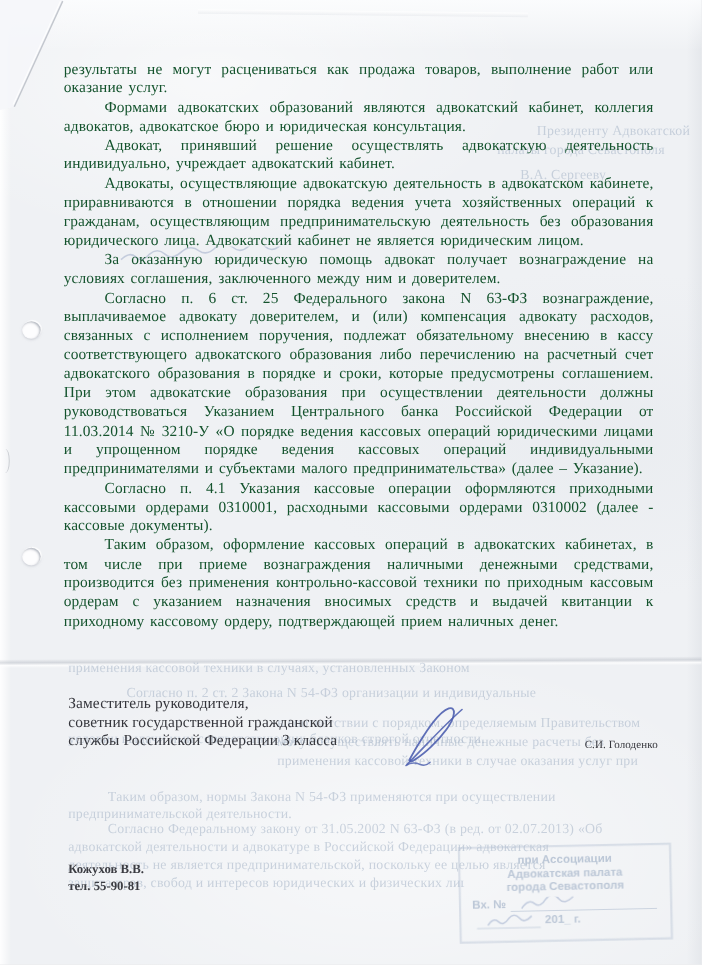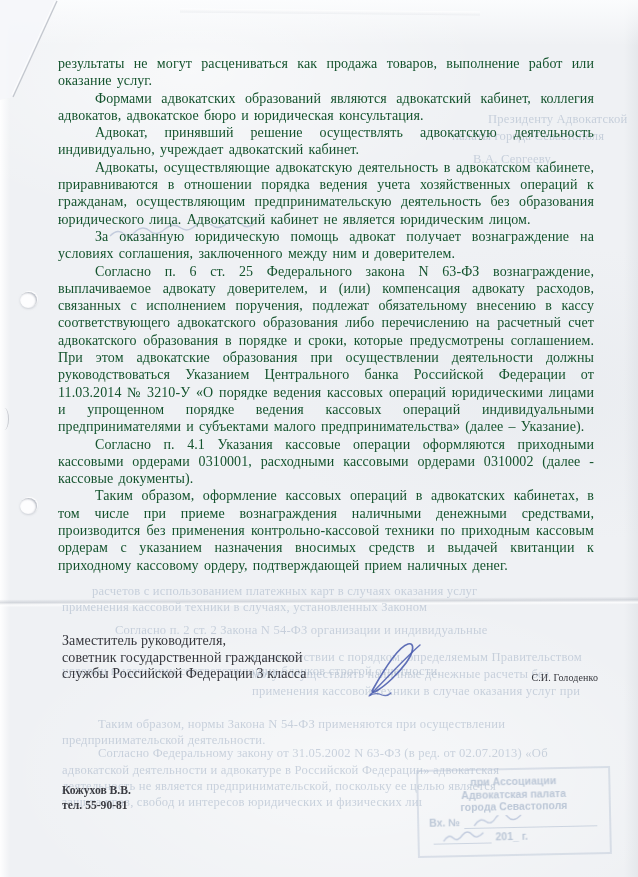--- a/index.html
+++ b/index.html
@@ -126,21 +126,20 @@
     <p class="first">результаты не могут расцениваться как продажа товаров, выполнение работ или оказание услуг.</p>
     <p>Формами адвокатских образований являются адвокатский кабинет, коллегия адвокатов, адвокатское бюро и юридическая консультация.</p>
     <p>Адвокат, принявший решение осуществлять адвокатскую деятельность индивидуально, учреждает адвокатский кабинет.</p>
     <p>Адвокаты, осуществляющие адвокатскую деятельность в адвокатском кабинете, приравниваются в отношении порядка ведения учета хозяйственных операций к гражданам, осуществляющим предпринимательскую деятельность без образования юридического лица. Адвокатский кабинет не является юридическим лицом.</p>
     <p>За оказанную юридическую помощь адвокат получает вознаграждение на условиях соглашения, заключенного между ним и доверителем.</p>
     <p>Согласно п. 6 ст. 25 Федерального закона N 63-ФЗ вознаграждение, выплачиваемое адвокату доверителем, и (или) компенсация адвокату расходов, связанных с исполнением поручения, подлежат обязательному внесению в кассу соответствующего адвокатского образования либо перечислению на расчетный счет адвокатского образования в порядке и сроки, которые предусмотрены соглашением. При этом адвокатские образования при осуществлении деятельности должны руководствоваться Указанием Центрального банка Российской Федерации от 11.03.2014 № 3210-У «О порядке ведения кассовых операций юридическими лицами и упрощенном порядке ведения кассовых операций индивидуальными предпринимателями и субъектами малого предпринимательства» (далее – Указание).</p>
     <p>Согласно п. 4.1 Указания кассовые операции оформляются приходными кассовыми ордерами 0310001, расходными кассовыми ордерами 0310002 (далее - кассовые документы).</p>
     <p>Таким образом, оформление кассовых операций в адвокатских кабинетах, в том числе при приеме вознаграждения наличными денежными средствами, производится без применения контрольно-кассовой техники по приходным кассовым ордерам с указанием назначения вносимых средств и выдачей квитанции к приходному кассовому ордеру, подтверждающей прием наличных денег.</p>
   </div>
 
-  <div class="bleed" style="left:92px;top:584px;width:472px;">расчетов с использованием платежных карт в случаях оказания услуг</div>
   <div class="bleed" style="left:62px;top:600px;width:430px;">применения кассовой техники в случаях, установленных Законом</div>
   <div class="bleed" style="left:115px;top:623px;width:478px;">Согласно п. 2 ст. 2 Закона N 54-ФЗ организации и индивидуальные</div>
   <div class="bleed" style="left:252px;top:650px;width:344px;">в соответствии с порядком, определяемым Правительством</div>
   <div class="bleed" style="left:252px;top:667px;width:330px;">могут осуществлять наличные денежные расчеты без</div>
   <div class="bleed" style="left:252px;top:684px;width:344px;">применения кассовой техники в случае оказания услуг при</div>
   <div class="bleed" style="left:62px;top:664px;width:452px;">условии выдачи ими соответствующих бланков строгой отчетности.</div>
   <div class="bleed" style="left:98px;top:717px;width:484px;">Таким образом, нормы Закона N 54-ФЗ применяются при осуществлении</div>
   <div class="bleed" style="left:62px;top:733px;width:244px;">предпринимательской деятельности.</div>
   <div class="bleed" style="left:98px;top:746px;width:502px;">Согласно Федеральному закону от 31.05.2002 N 63-ФЗ (в ред. от 02.07.2013) «Об</div>
   <div class="bleed" style="left:62px;top:763px;width:502px;">адвокатской деятельности и адвокатуре в Российской Федерации» адвокатская</div>

